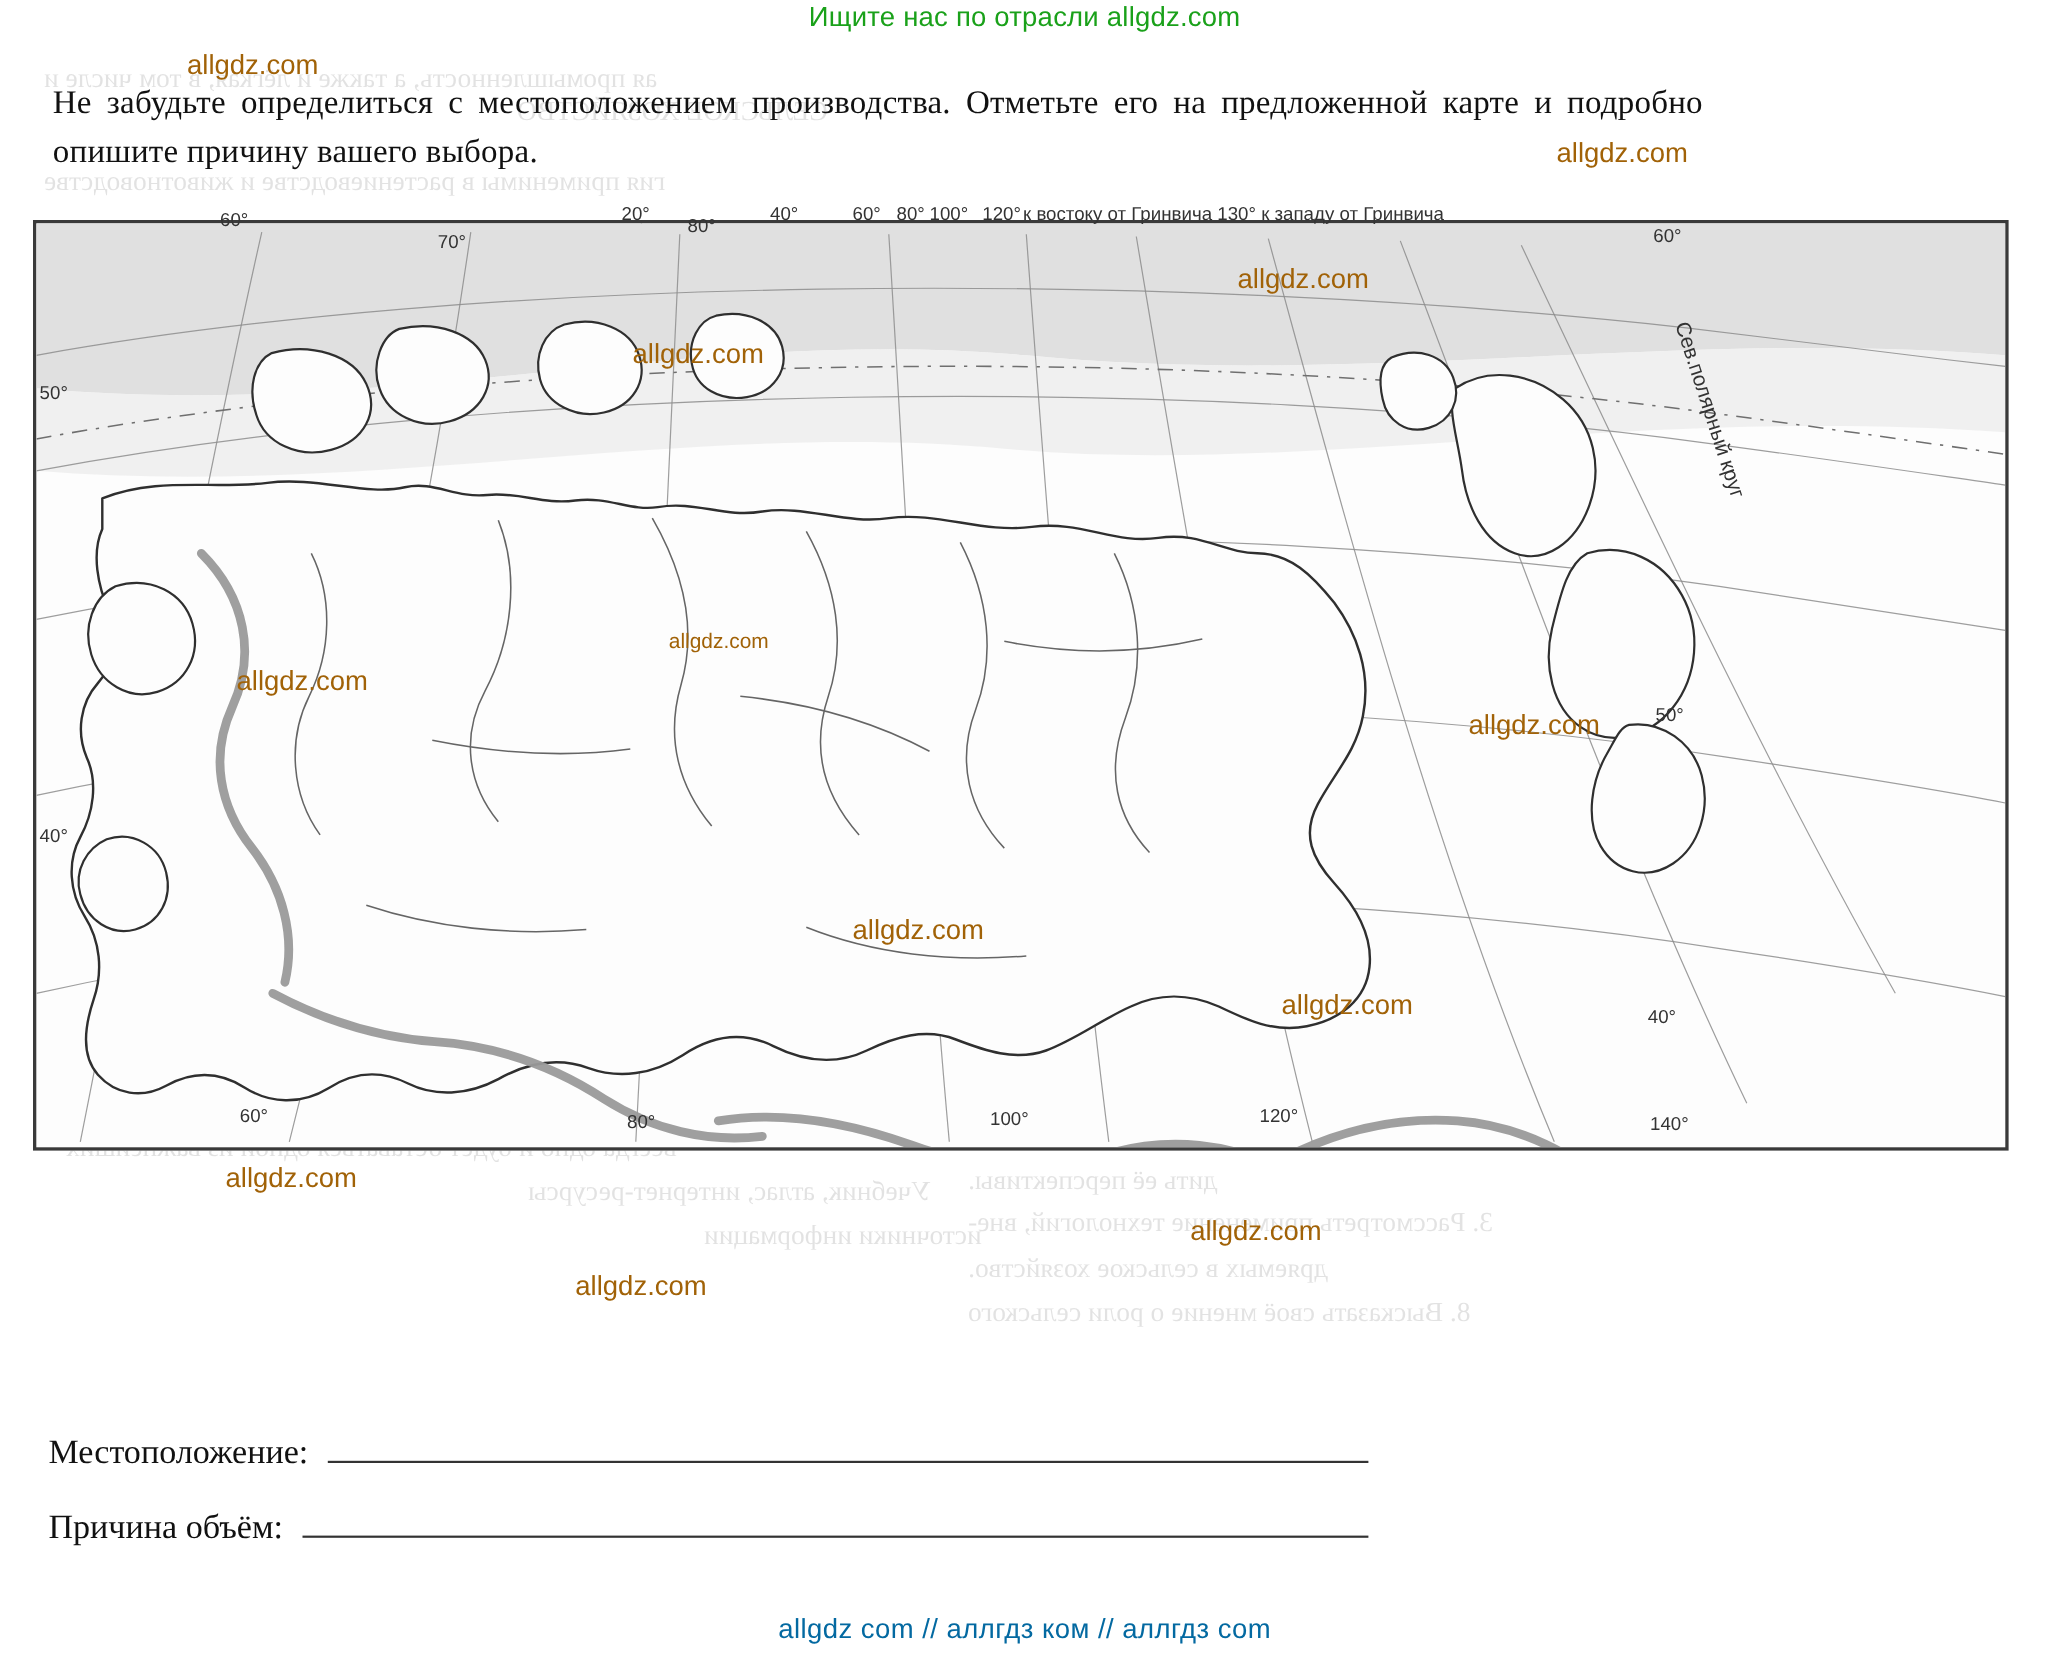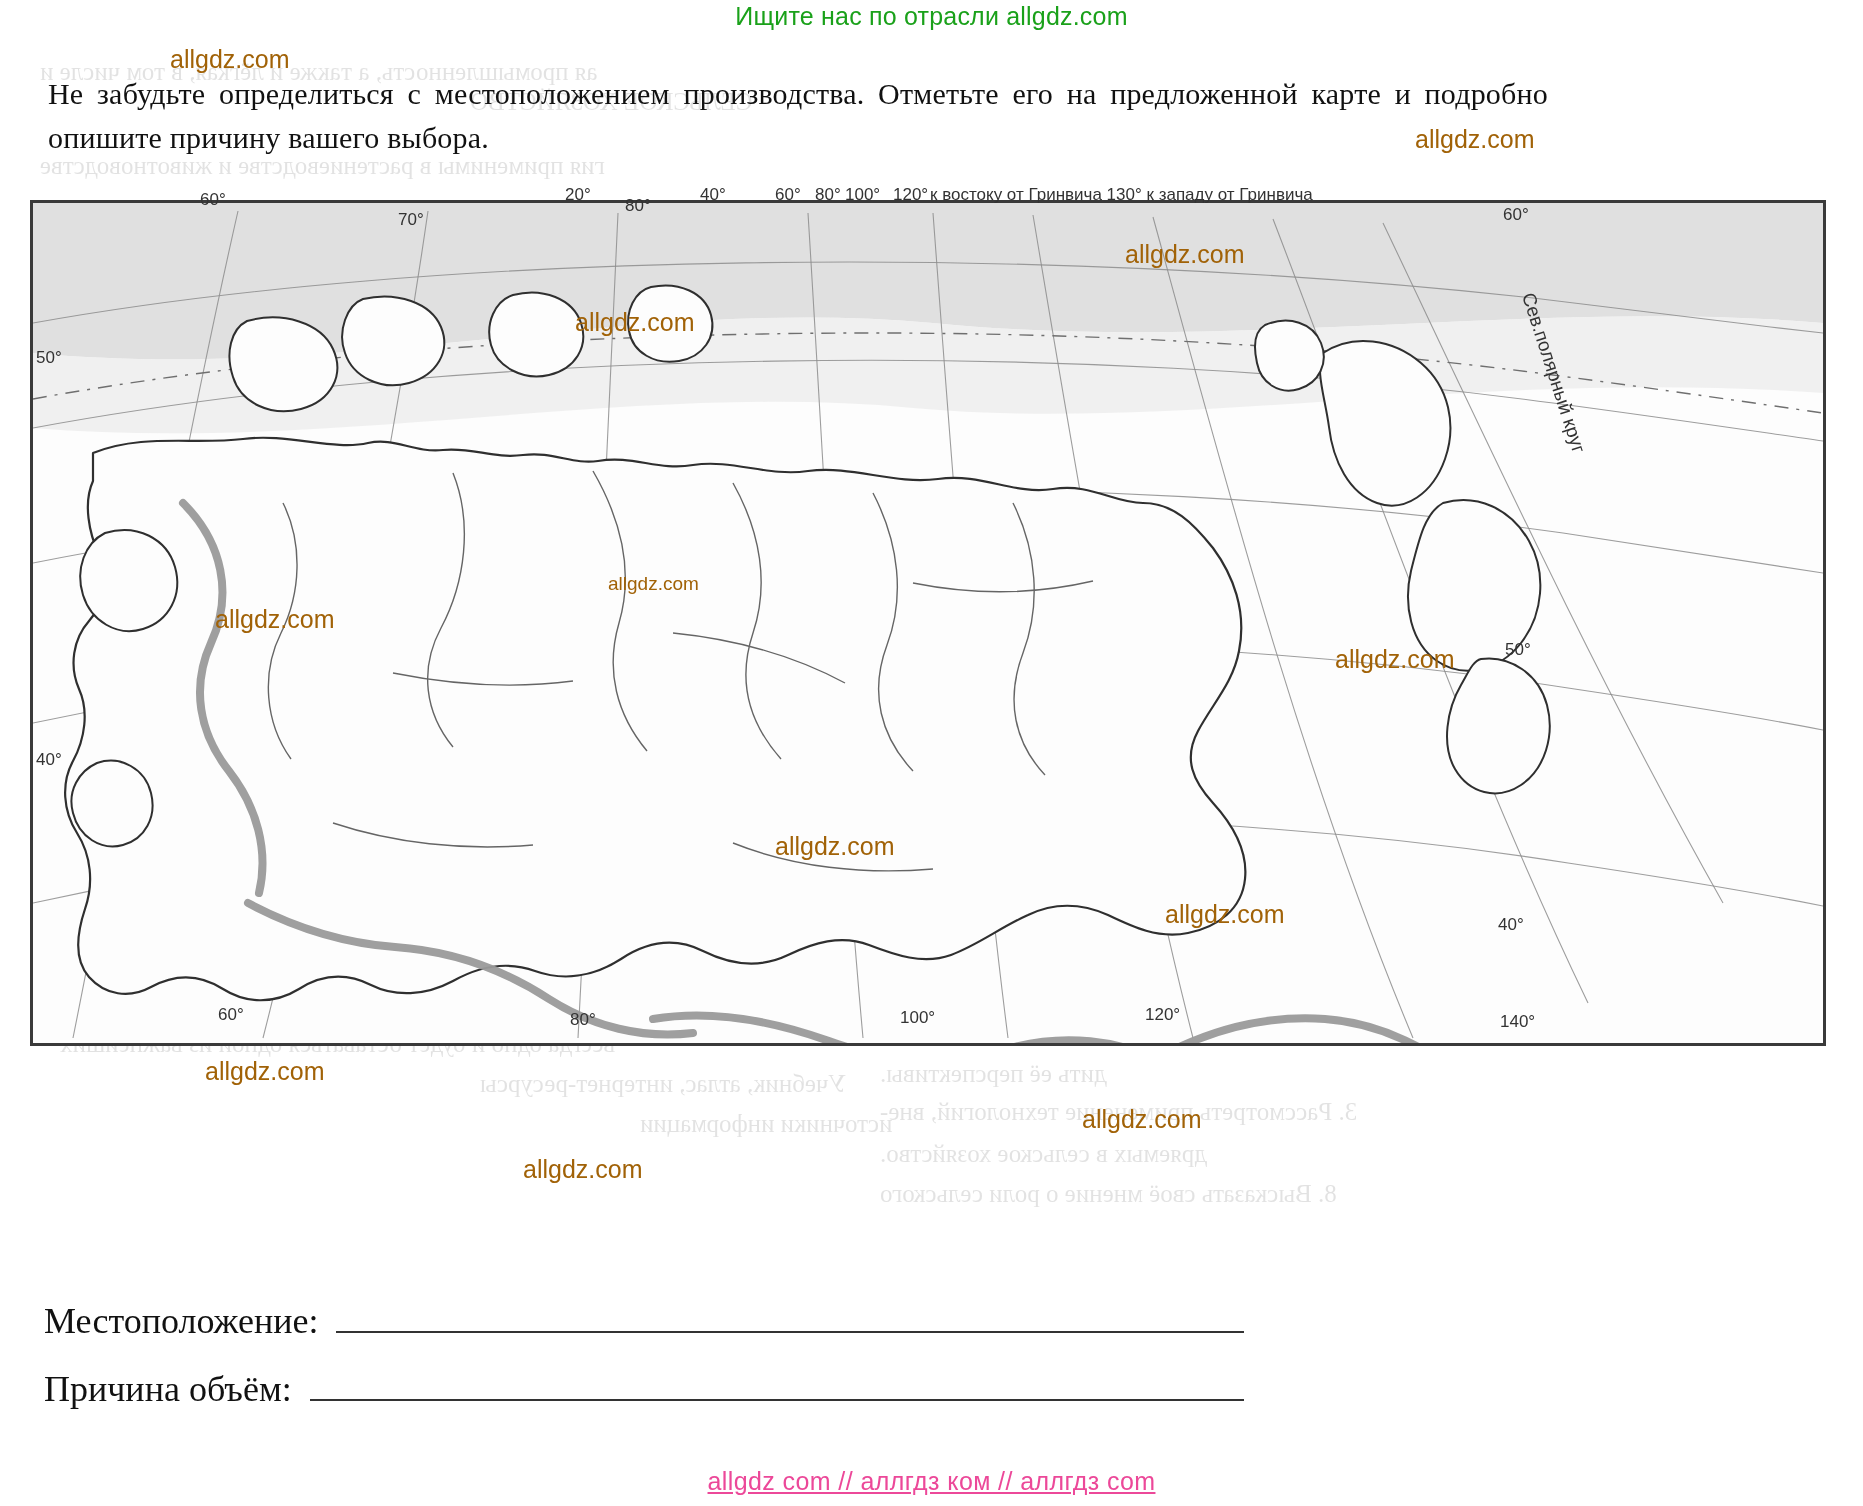--- a/index.html
+++ b/index.html
@@ -28,25 +28,24 @@
     letter-spacing: 0.2px;
   }
 
   
   .bottom-watermark {
     position: absolute;
     bottom: 10px;
     left: 0;
     width: 100%;
     text-align: center;
-    color: #ec4899;
+    color: #0369a1;
     font-family: "Liberation Sans", sans-serif;
     font-size: 25px;
     letter-spacing: 0.4px;
-    text-decoration: underline;
   }
 
   
   .ghost-layer {
     position: absolute;
     inset: 0;
     pointer-events: none;
     opacity: 0.13;
     filter: blur(0.3px);
   }
@@ -88,21 +87,21 @@
 
   
   .answer-row {
     position: absolute;
     left: 44px;
     display: flex;
     align-items: baseline;
     width: 1200px;
   }
   .answer-row .label {
-    font-size: 36px;
+    font-size: 31px;
     color: #111;
     white-space: nowrap;
     font-family: "Liberation Serif", serif;
   }
   .answer-row .rule {
     flex: 1;
     border-bottom: 2px solid #333;
     margin-left: 18px;
     height: 28px;
   }

